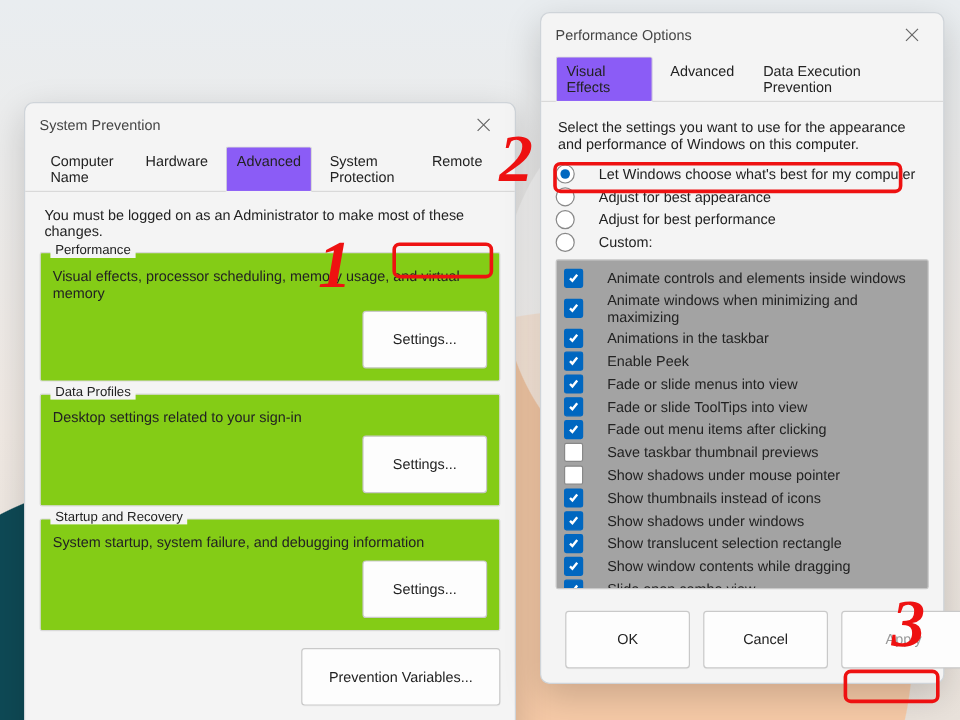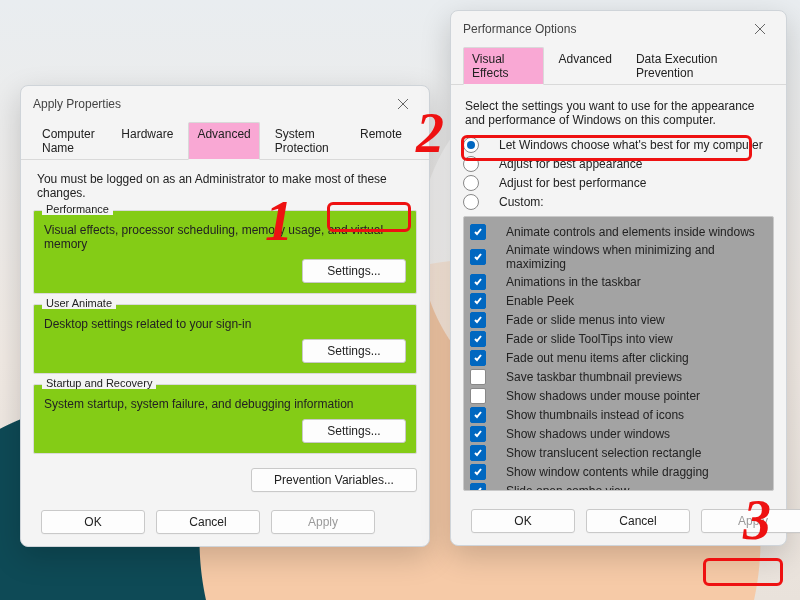--- a/index.html
+++ b/index.html
@@ -8,47 +8,47 @@
     radial-gradient(circle at 60% 90%,#f6caa7 0 280px,transparent 281px),
     radial-gradient(circle at 15% 110%,#0e4a56 0 260px,transparent 261px),
     linear-gradient(180deg,#e9edf0 0%,#f1eae4 60%,#e9e2db 100%)}
   .dialog{position:absolute;background:#f4f4f4;border:1px solid #cfd4d9;border-radius:8px;box-shadow:0 10px 30px rgba(0,0,0,.18)}
   .titlebar{display:flex;align-items:center;justify-content:space-between;padding:6px 10px 6px 12px;color:#444}
   .titlebar span{font-size:12px}
   .close{width:32px;height:24px;display:flex;align-items:center;justify-content:center;border-radius:4px}
   .close svg{stroke:#666;stroke-width:1}
   .tabs{display:flex;gap:0;padding:0 12px;border-bottom:1px solid #d9d9d9}
   .tab{padding:4px 8px;margin-right:6px;color:#222;border:1px solid transparent;border-bottom:none;border-radius:2px 2px 0 0;line-height:14px}
-  .tab.active{background:#f9a8d4;border-color:#d9d9d9;border-bottom:1px solid #f4f4f4;margin-bottom:-1px}
+  .tab.active{background:#8b5cf6;border-color:#d9d9d9;border-bottom:1px solid #f4f4f4;margin-bottom:-1px}
   .body{padding:6px 12px 10px}
   .note{margin:6px 4px 10px}
   .group{border:1px solid #d9d9d9;border-radius:2px;padding:12px 10px 10px;margin:10px 0 6px;position:relative;background:#84cc16}
   .group>.legend{position:absolute;top:-8px;left:8px;background:#f4f4f4;padding:0 4px;font-size:11px;color:#222}
   .desc{color:#222;margin-bottom:8px}
   .btnrow{display:flex;justify-content:flex-end;margin-top:6px}
-  .btn{min-width:78px;height:22px;padding:0 12px;border:1px solid #c9c9c9;border-radius:3px;background:#fdfdfd;color:#222;font-size:12px;display:inline-flex;align-items:center;justify-content:center;margin-left:8px;box-shadow:0 1px 0 rgba(0,0,0,.02)}
+  .btn{min-width:78px;height:22px;padding:12px 12px;border:1px solid #c9c9c9;border-radius:3px;background:#fdfdfd;color:#222;font-size:12px;display:inline-flex;align-items:center;justify-content:center;margin-left:8px;box-shadow:0 1px 0 rgba(0,0,0,.02)}
   .btn.disabled{color:#9a9a9a}
   .footer{display:flex;justify-content:flex-start;padding:8px 12px 12px;gap:3px}
   .radio,.check{display:flex;align-items:center;gap:20px;margin:3px 0;font-size:12px}
   .rdot{width:14px;height:14px;border:1px solid #888;border-radius:50%;display:inline-flex;align-items:center;justify-content:center;background:#fff}
   .rdot.sel::after{content:"";width:8px;height:8px;border-radius:50%;background:#0067c0}
   .cbox{width:14px;height:14px;border:1px solid #888;border-radius:2px;display:inline-flex;align-items:center;justify-content:center;background:#fff;flex:0 0 14px}
   .cbox.on{background:#0067c0;border-color:#0067c0}
   .cbox.on svg{stroke:#fff;stroke-width:2}
   .listbox{border:1px solid #c9c9c9;background:#a3a3a3;padding:4px 6px;border-radius:2px;max-height:265px;overflow:hidden}
   .hl-red{position:absolute;border:3px solid #e11;border-radius:6px;pointer-events:none}
   .big-num{position:absolute;font:italic 900 56px/1 Georgia,"Times New Roman",serif;color:#e11;pointer-events:none}
 </style>
 </head>
 <body>
 <div class="bg"></div>
 
 <div class="dialog" style="left:20px;top:85px;width:408px">
   <div class="titlebar">
-    <span>Apply Properties</span>
+    <span>System Prevention</span>
     <div class="close">
       <svg width="12" height="12" viewBox="0 0 12 12">
           <path d="M1 1 L11 11 M11 1 L1 11" fill="none"></path>
         </svg>
     </div>
   </div>
   <div class="tabs">
     <div class="tab">Computer Name</div>
     <div class="tab">Hardware</div>
     <div class="tab active">Advanced</div>
@@ -60,21 +60,21 @@
 
     <div class="group">
       <span class="legend">Performance</span>
       <div class="desc">Visual effects, processor scheduling, memory usage, and virtual memory</div>
       <div class="btnrow">
           <div class="btn" id="perf-settings-btn">Settings...</div>
         </div>
     </div>
 
     <div class="group">
-      <span class="legend">User Animate</span>
+      <span class="legend">Data Profiles</span>
       <div class="desc">Desktop settings related to your sign-in</div>
       <div class="btnrow">
           <div class="btn">Settings...</div>
         </div>
     </div>
 
     <div class="group">
       <span class="legend">Startup and Recovery</span>
       <div class="desc">System startup, system failure, and debugging information</div>
       <div class="btnrow">

